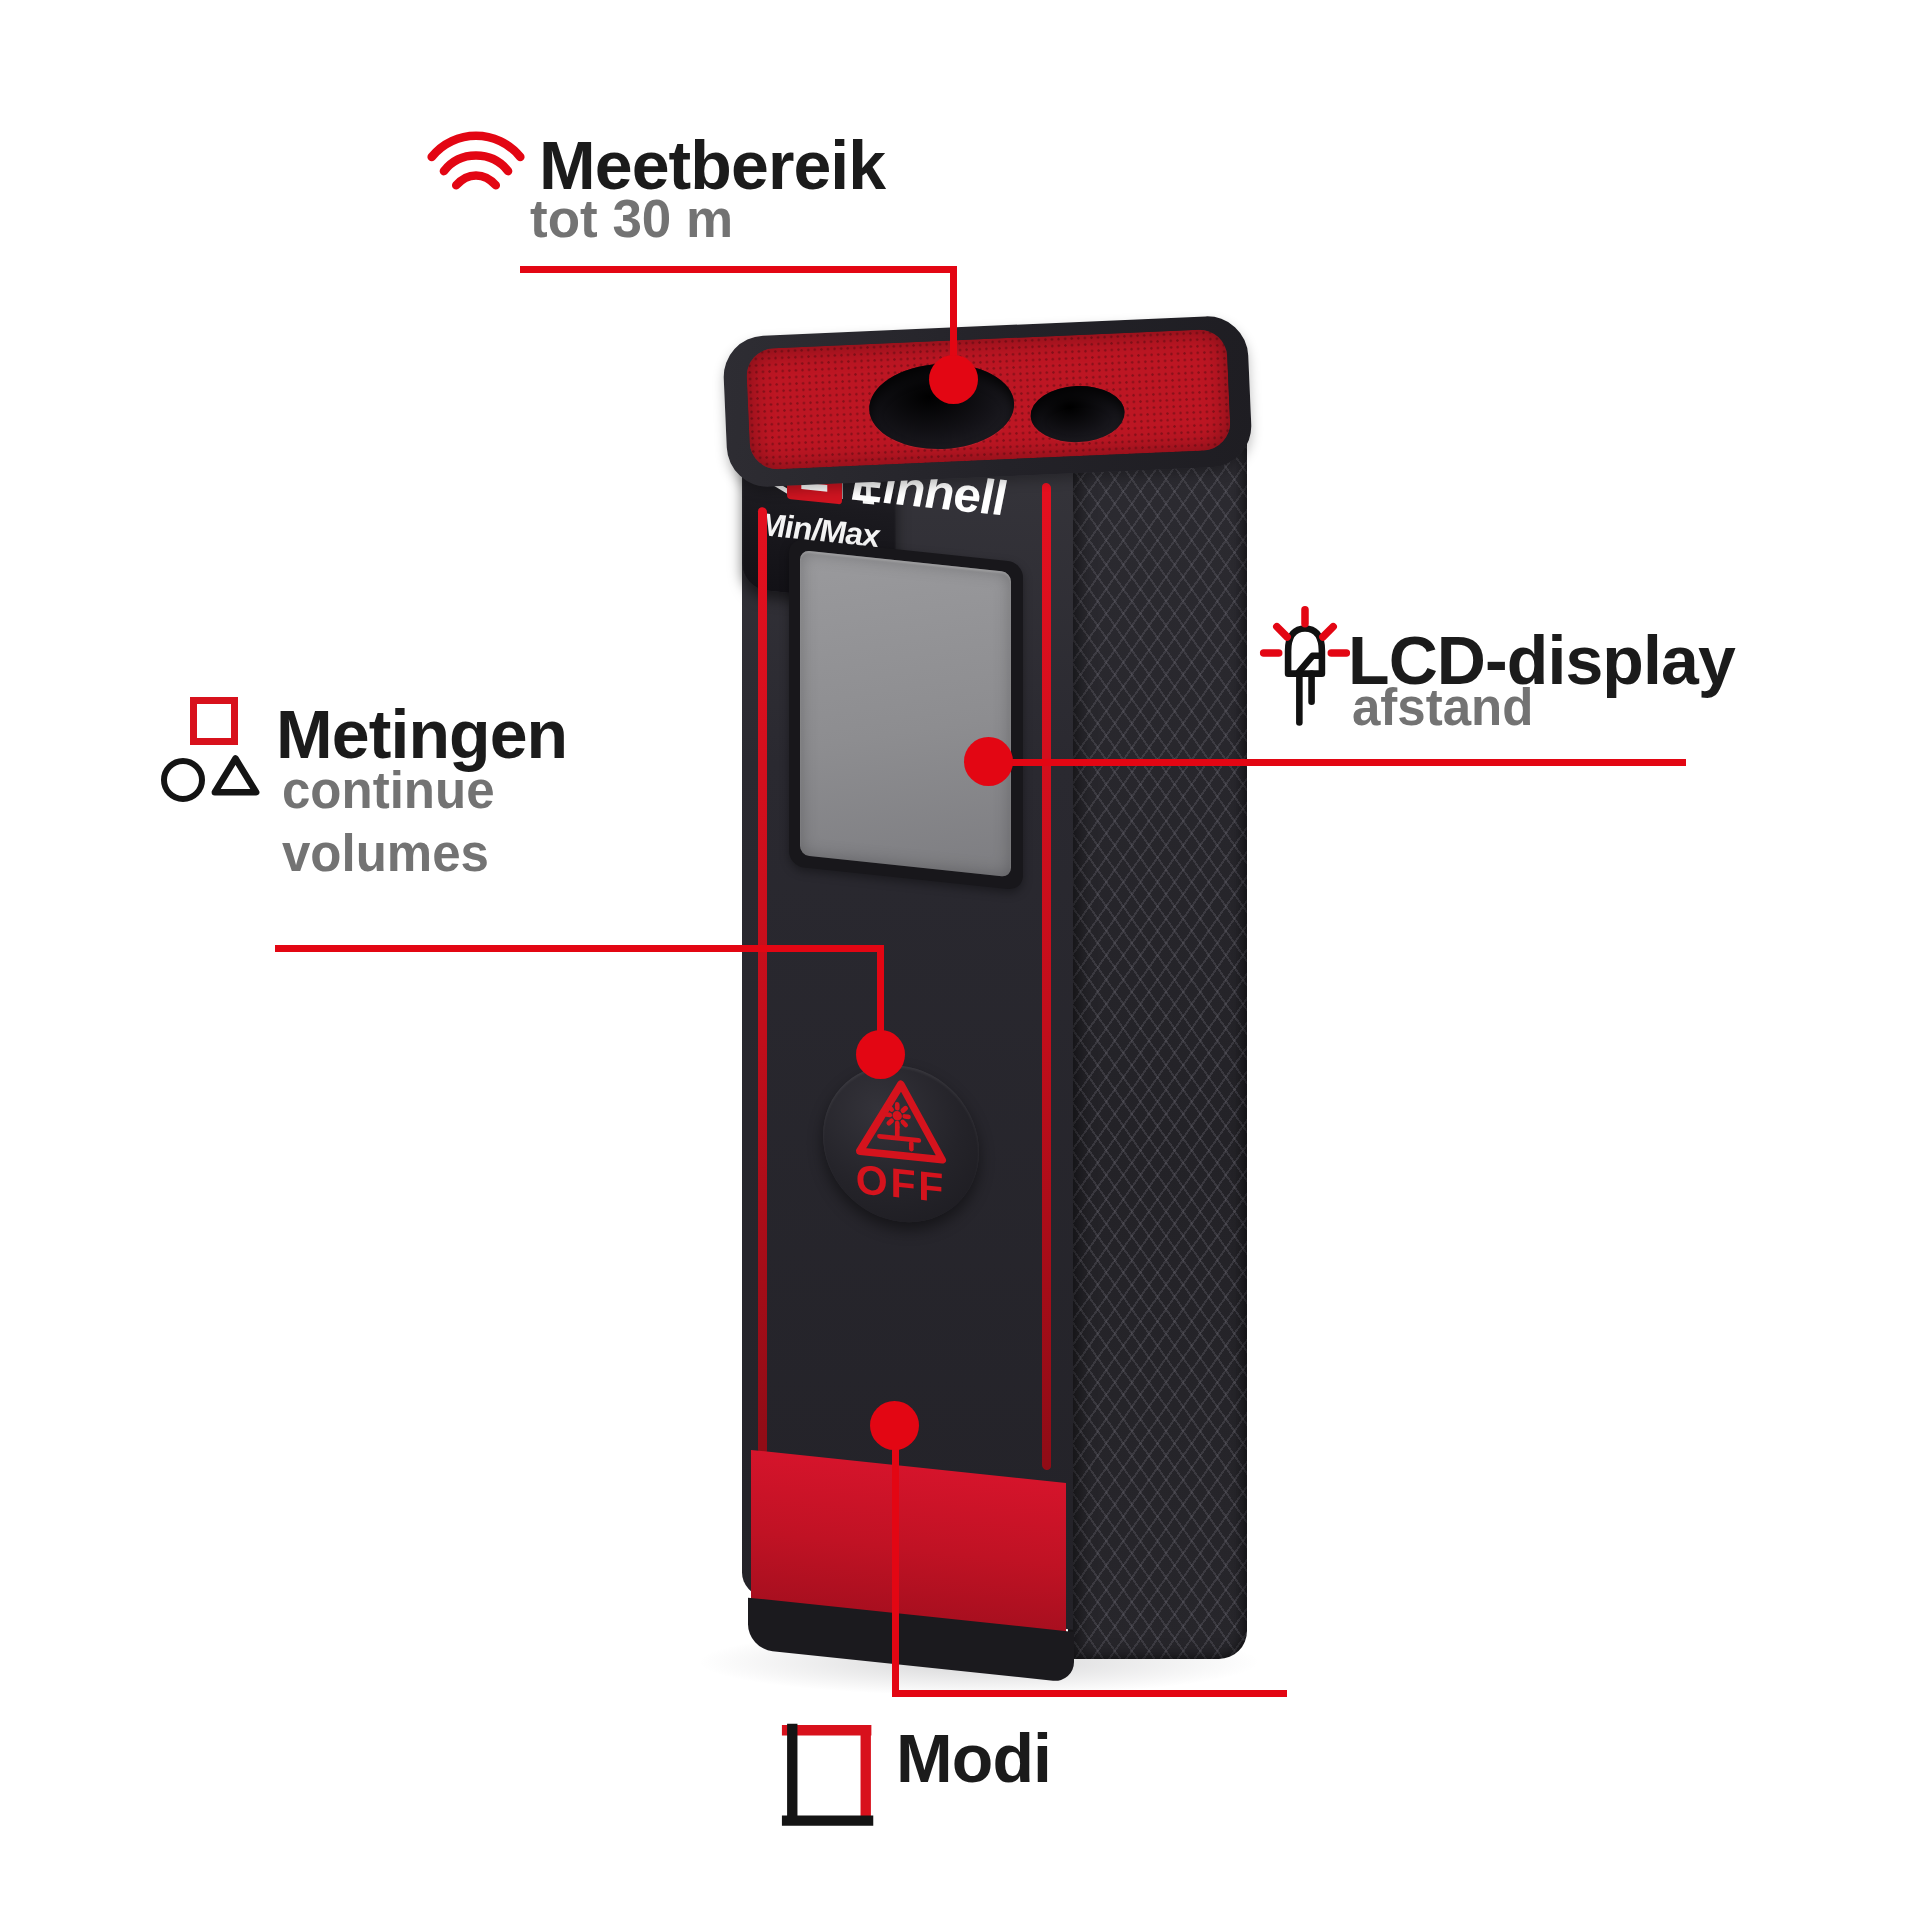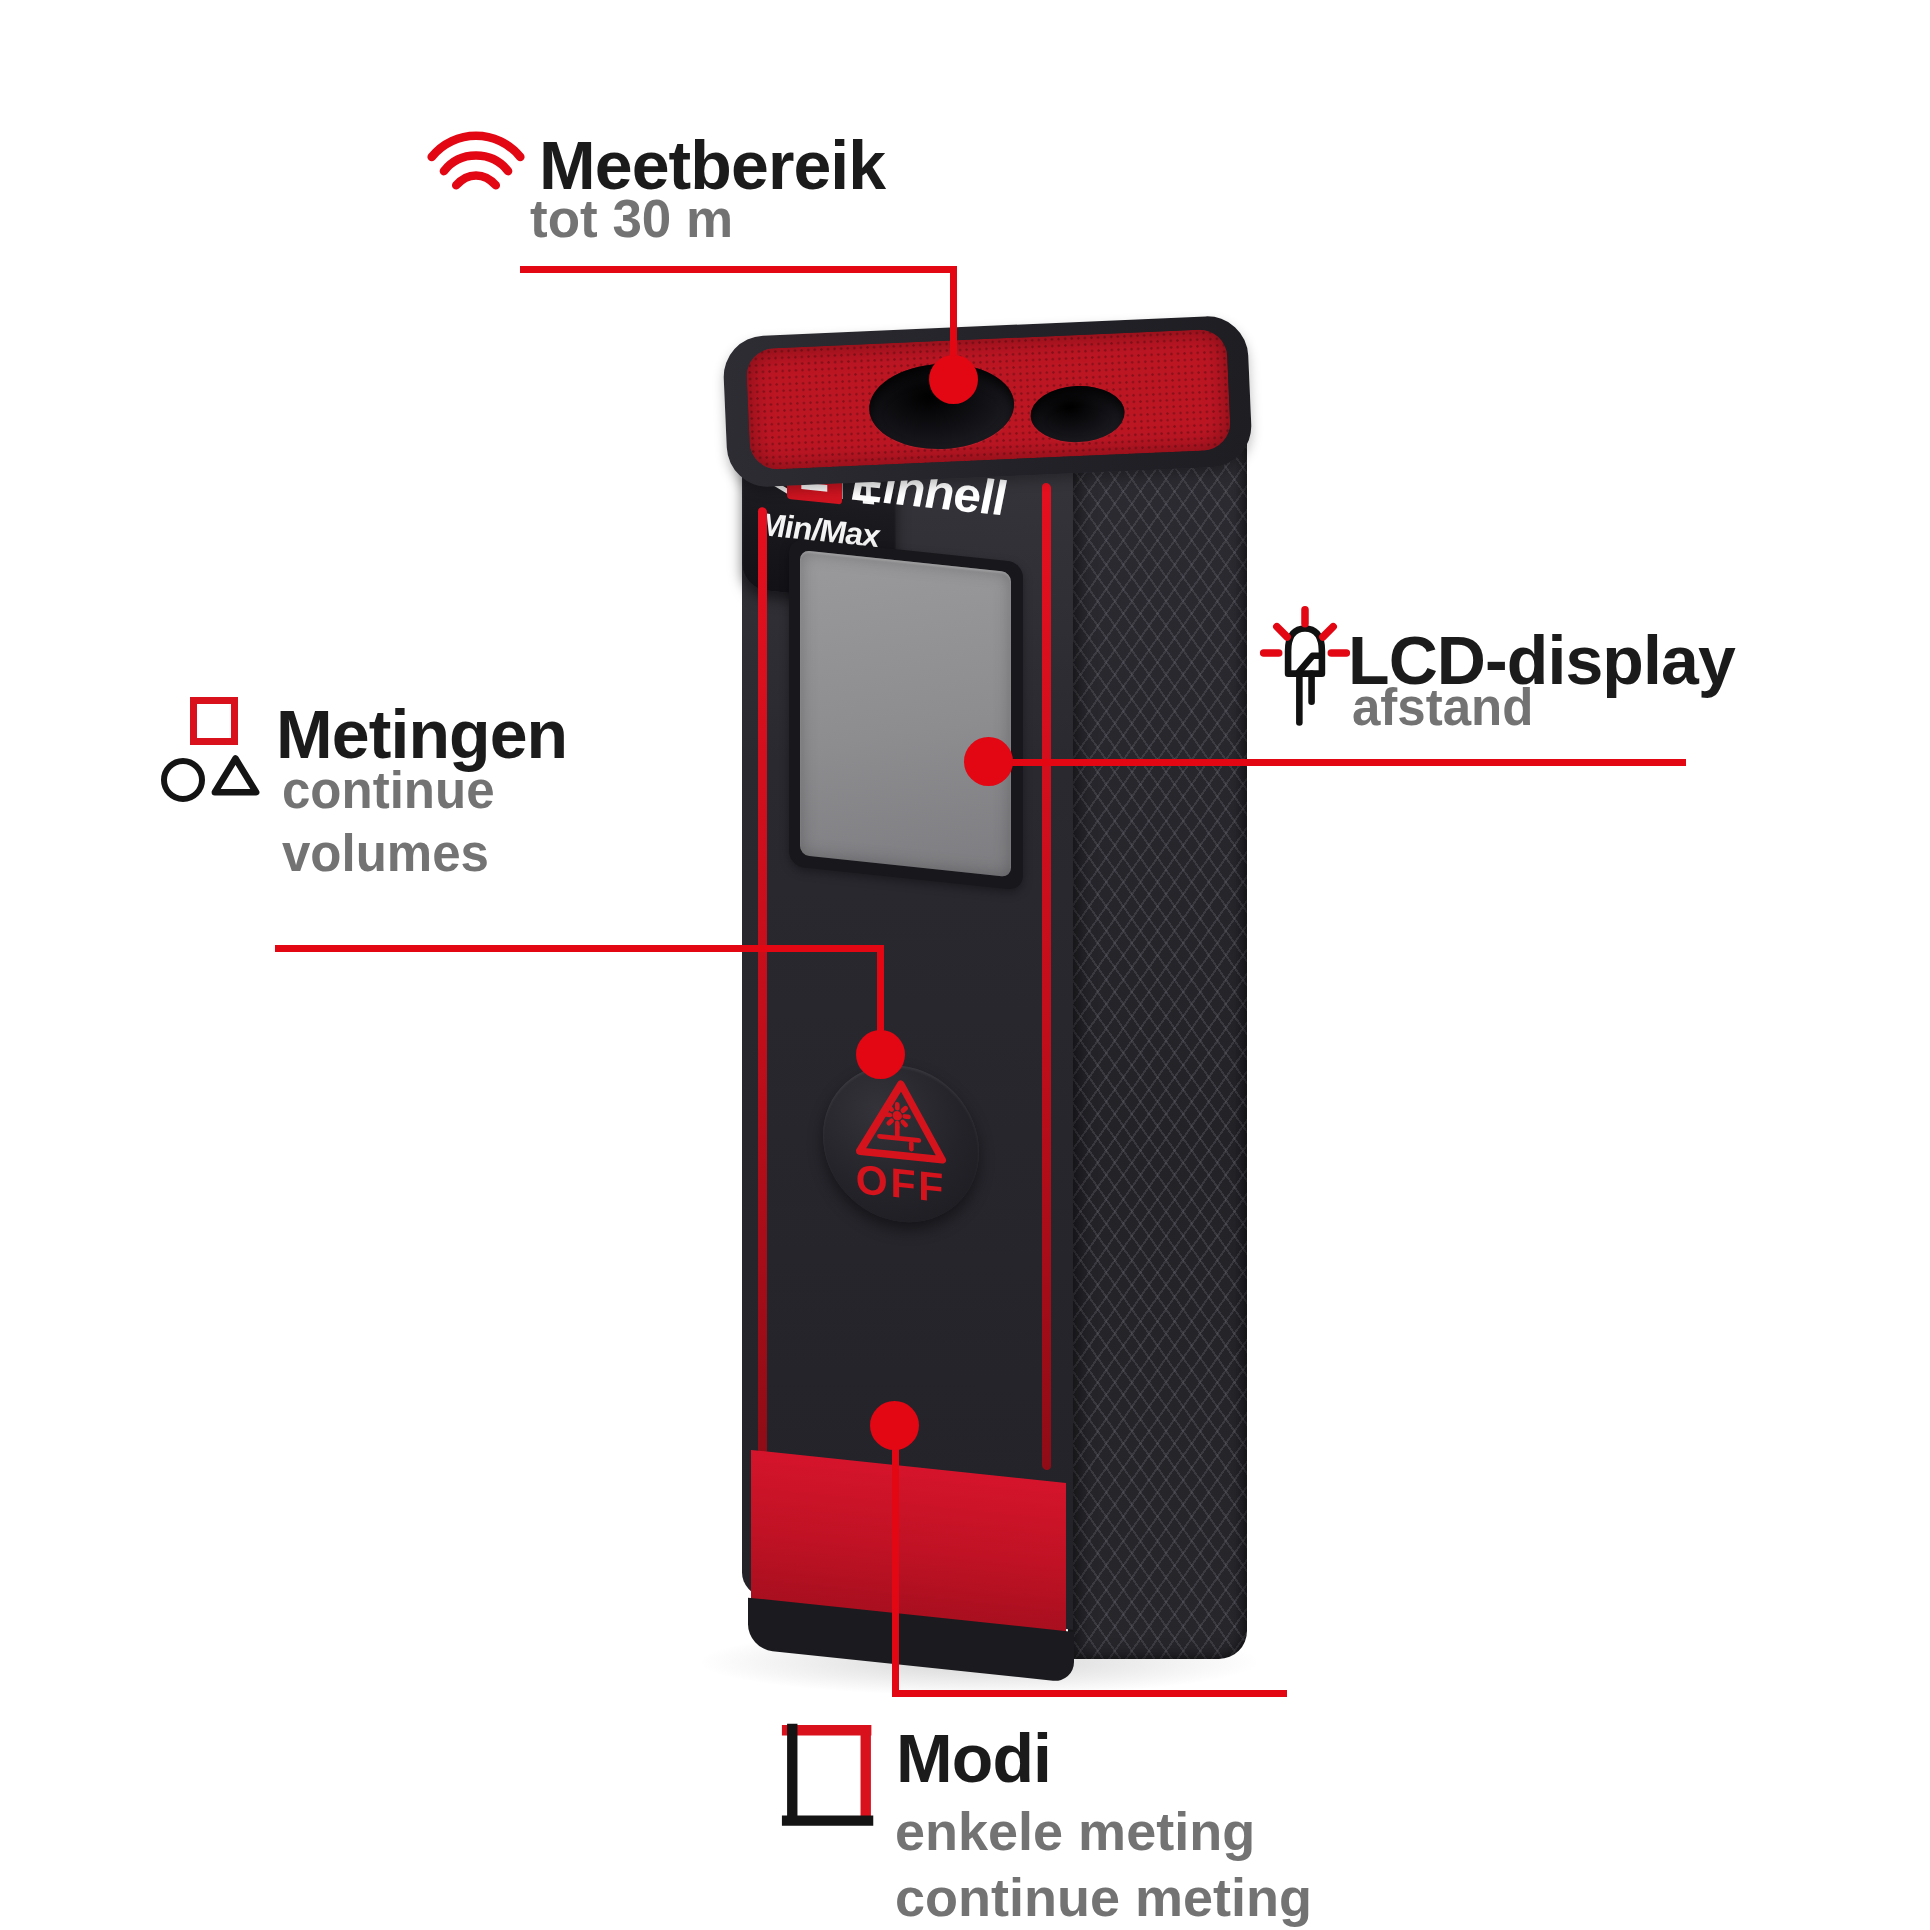--- a/index.html
+++ b/index.html
@@ -228,19 +228,15 @@
   <div id="lcd-title" class="abs co-title">LCD-display</div>
   <div id="lcd-sub" class="abs co-sub">afstand</div>
 
   <svg id="modi-icon" class="abs" width="98" height="113" viewBox="0 0 104 120">
     <g fill="none" stroke-width="11">
       <path d="M2 13 H97 M91 8 V112" stroke="#d8111c"></path>
       <path d="M13 6 V114 M2 109 H99" stroke="#141414"></path>
     </g>
   </svg>
   <div id="modi-title" class="abs co-title">Modi</div>
-  <div id="modi-lines" class="abs co-sub">
-    <div>enkele meting</div>
-    <div>continue meting</div>
-  </div>
 
 </div>
 
 
 </body></html>

